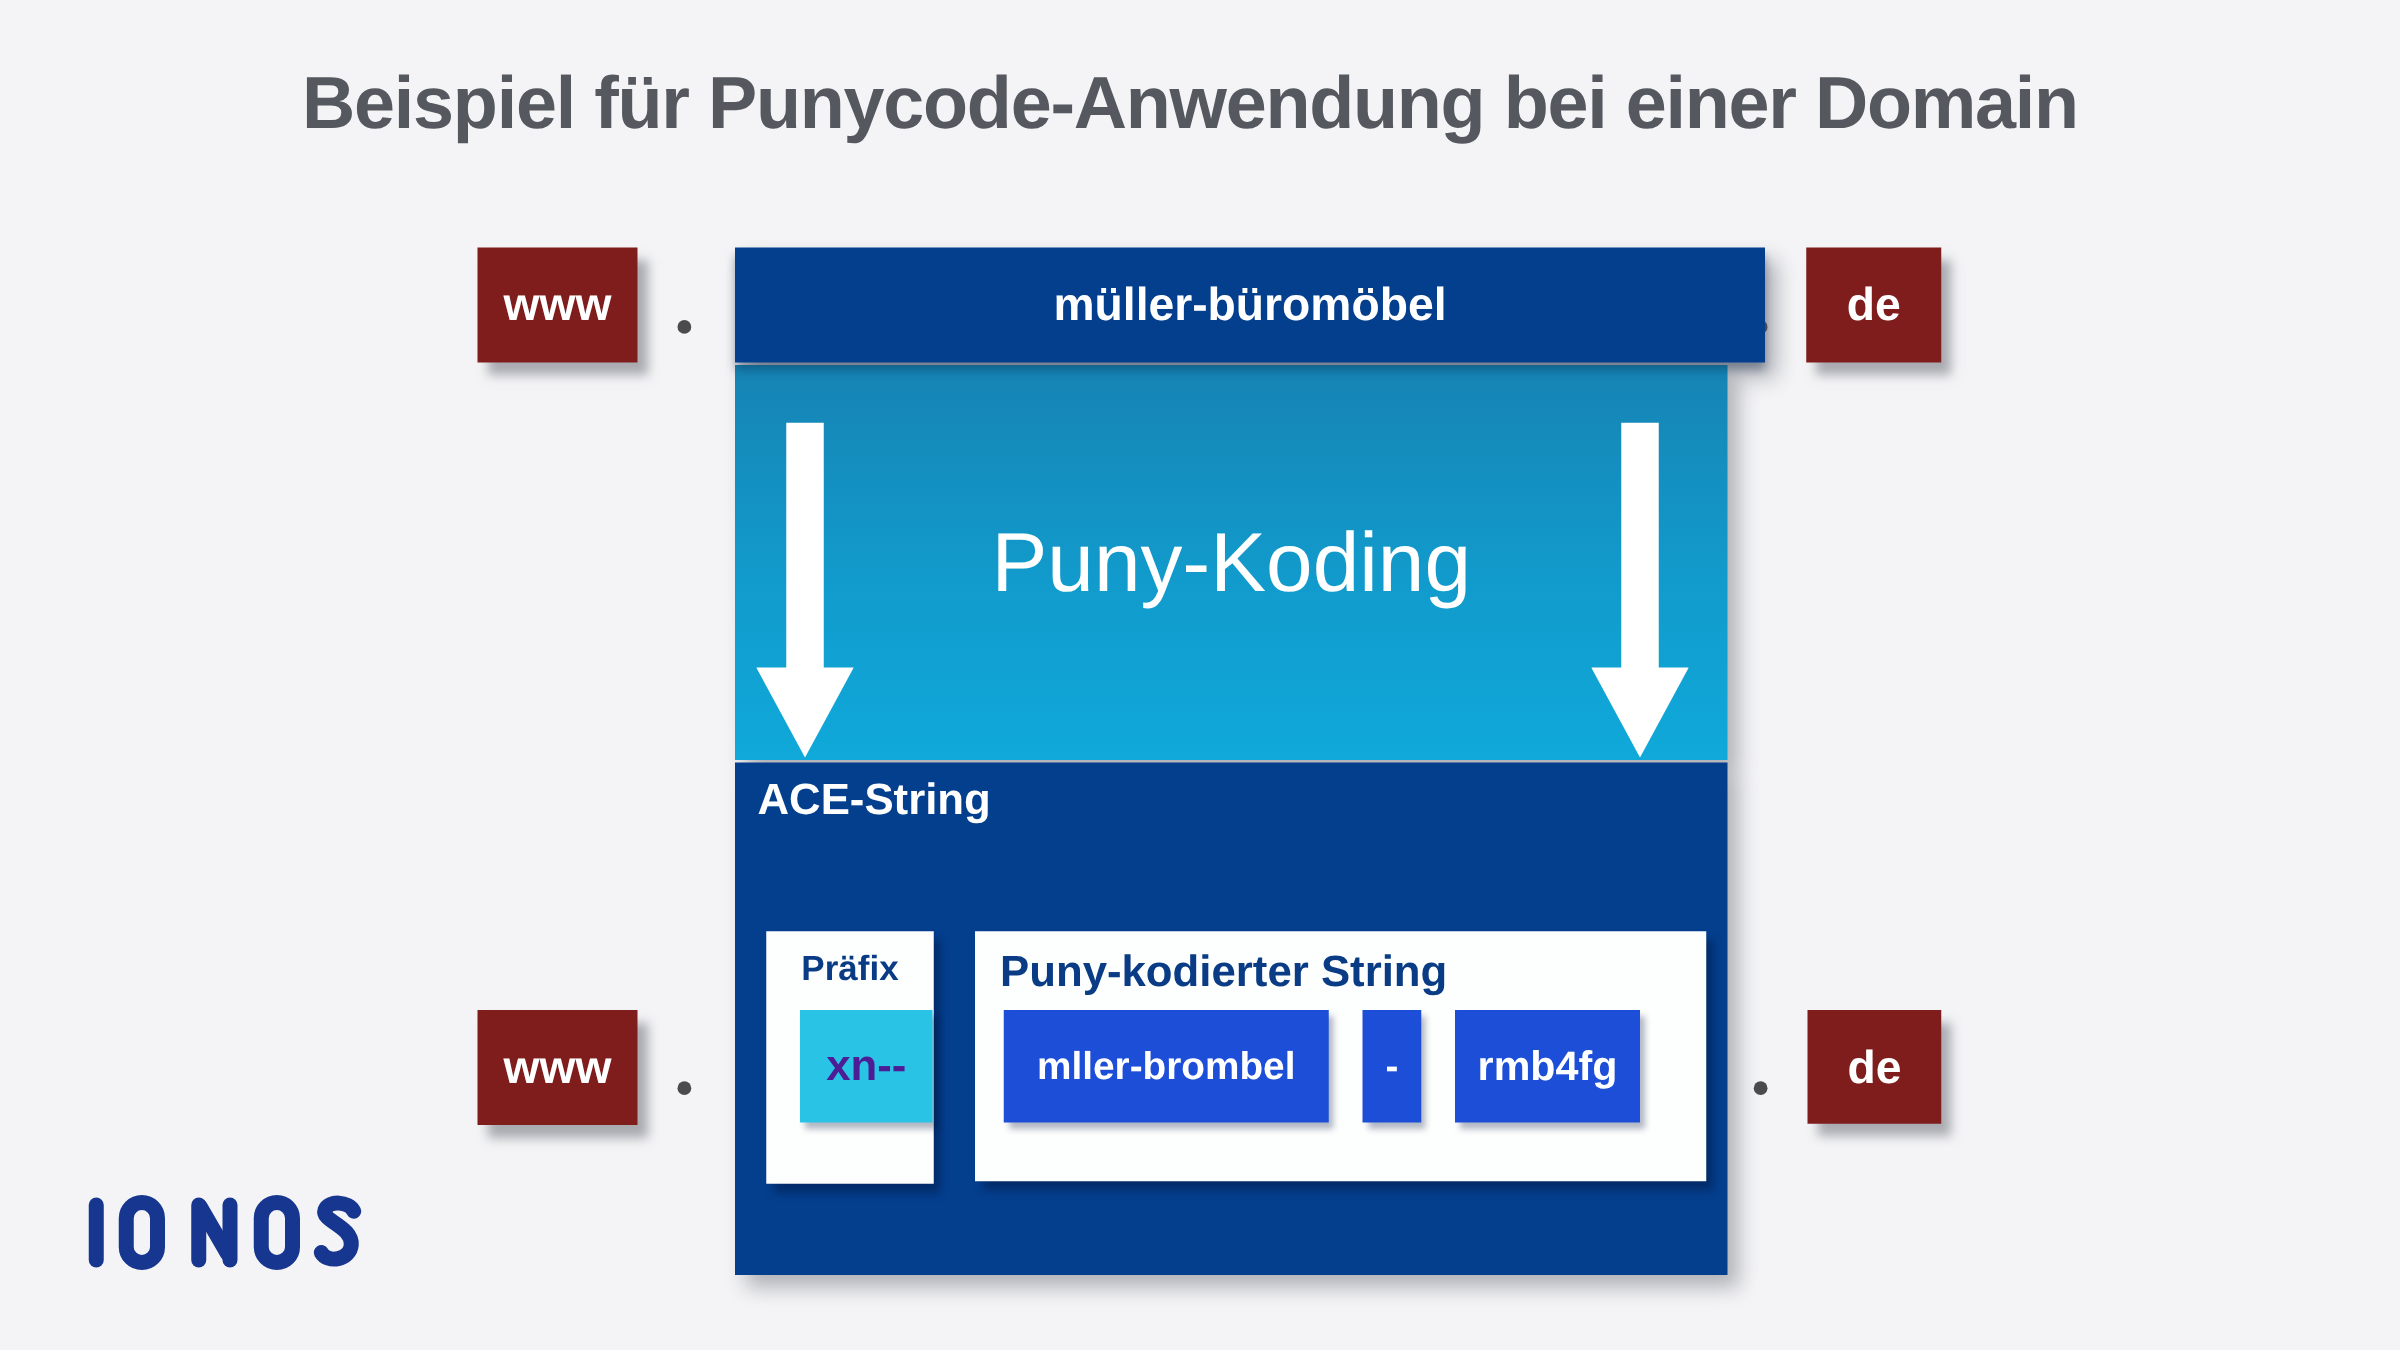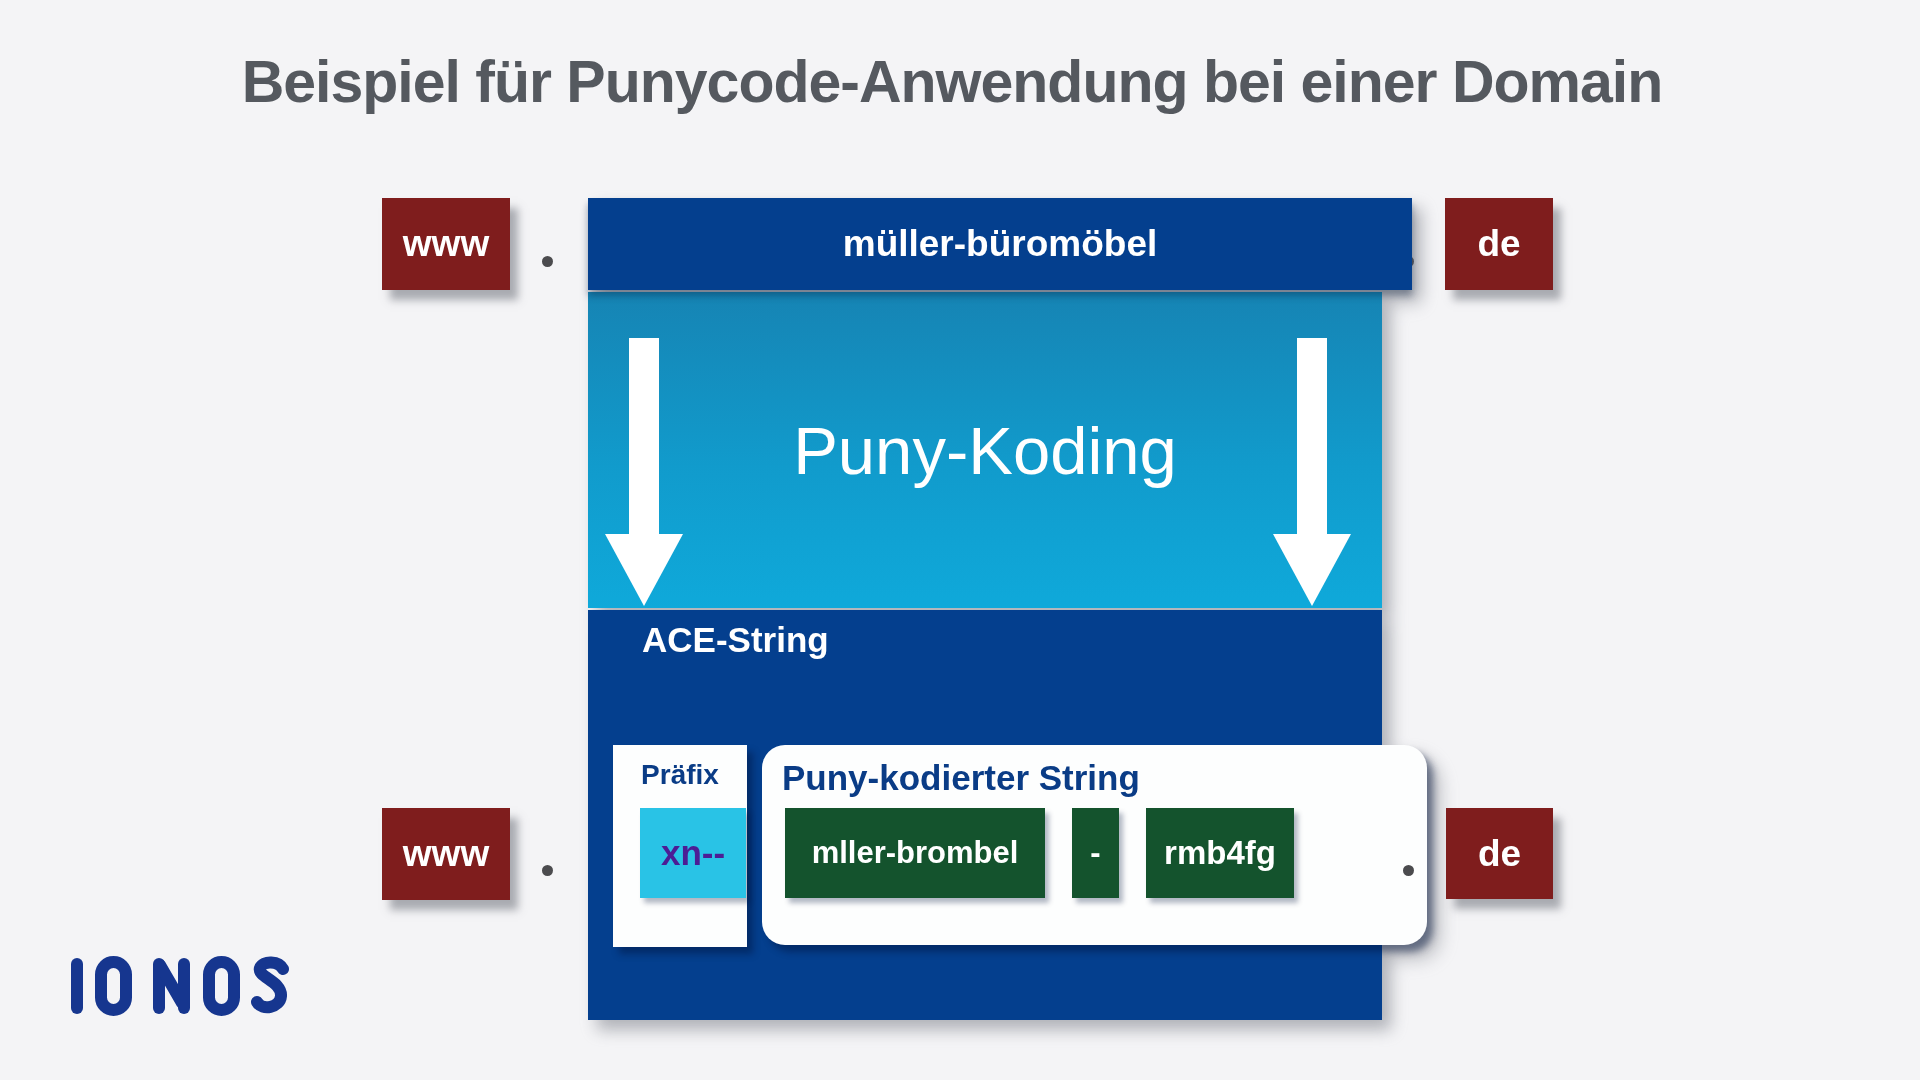--- a/index.html
+++ b/index.html
@@ -39,34 +39,34 @@
     background:linear-gradient(180deg,#1684b4 0%,#119bcc 55%,#0fa9da 100%);
     z-index:1;display:flex;align-items:center;justify-content:center;
   }
   #process-label{color:#ffffff;font-size:67px;font-weight:normal;}
   .arrow{position:absolute;top:46px;width:78px;height:268px;}
   #arrow-left{left:17px;} #arrow-right{left:685px;}
 
   #ace-panel{
     position:absolute;left:0;top:412px;width:794px;height:410px;background:#043f8e;z-index:2;
   }
-  #ace-label{position:absolute;left:18px;top:10px;color:#ffffff;font-size:35px;font-weight:bold;margin-left:36px;}
+  #ace-label{position:absolute;left:18px;top:10px;color:#ffffff;font-size:35px;font-weight:bold;}
   .whitecard{position:absolute;background:#fdfefe;box-shadow:6px 7px 7px rgba(2,20,60,0.45);}
   #prefix-card{left:25px;top:135px;width:134px;height:202px;}
   #prefix-title{position:absolute;left:0;right:0;top:14px;text-align:center;
                 color:#0a3c86;font-size:28px;font-weight:bold;}
   #prefix-value{
     position:absolute;left:27px;top:63px;width:106px;height:90px;background:#29c3e6;
     color:#4c1d95;font-size:35px;font-weight:bold;display:flex;align-items:center;justify-content:center;
     box-shadow:4px 5px 5px rgba(2,20,60,0.3);
   }
-  #encoded-card{left:174px;top:135px;width:665px;height:200px;border-radius:23px;}
+  #encoded-card{left:192px;top:135px;width:585px;height:200px;}
   #encoded-title{position:absolute;left:20px;top:13px;color:#0a3c86;font-size:35px;font-weight:bold;}
   .mag{
-    position:absolute;top:63px;height:90px;background:#14532d;color:#ffffff;font-weight:bold;
+    position:absolute;top:63px;height:90px;background:#1d4ed8;color:#ffffff;font-weight:bold;
     display:flex;align-items:center;justify-content:center;
     box-shadow:4px 5px 5px rgba(2,20,60,0.3);
   }
   #enc-part-1{left:23px;width:260px;font-size:31px;}
   #enc-part-2{left:310px;width:47px;font-size:31px;}
   #enc-part-3{left:384px;width:148px;font-size:33px;}
 
   #logo{position:absolute;left:70px;top:953px;width:222px;height:66px;}
   .sr{position:absolute;width:1px;height:1px;overflow:hidden;clip:rect(0 0 0 0);white-space:nowrap;}
 </style>

